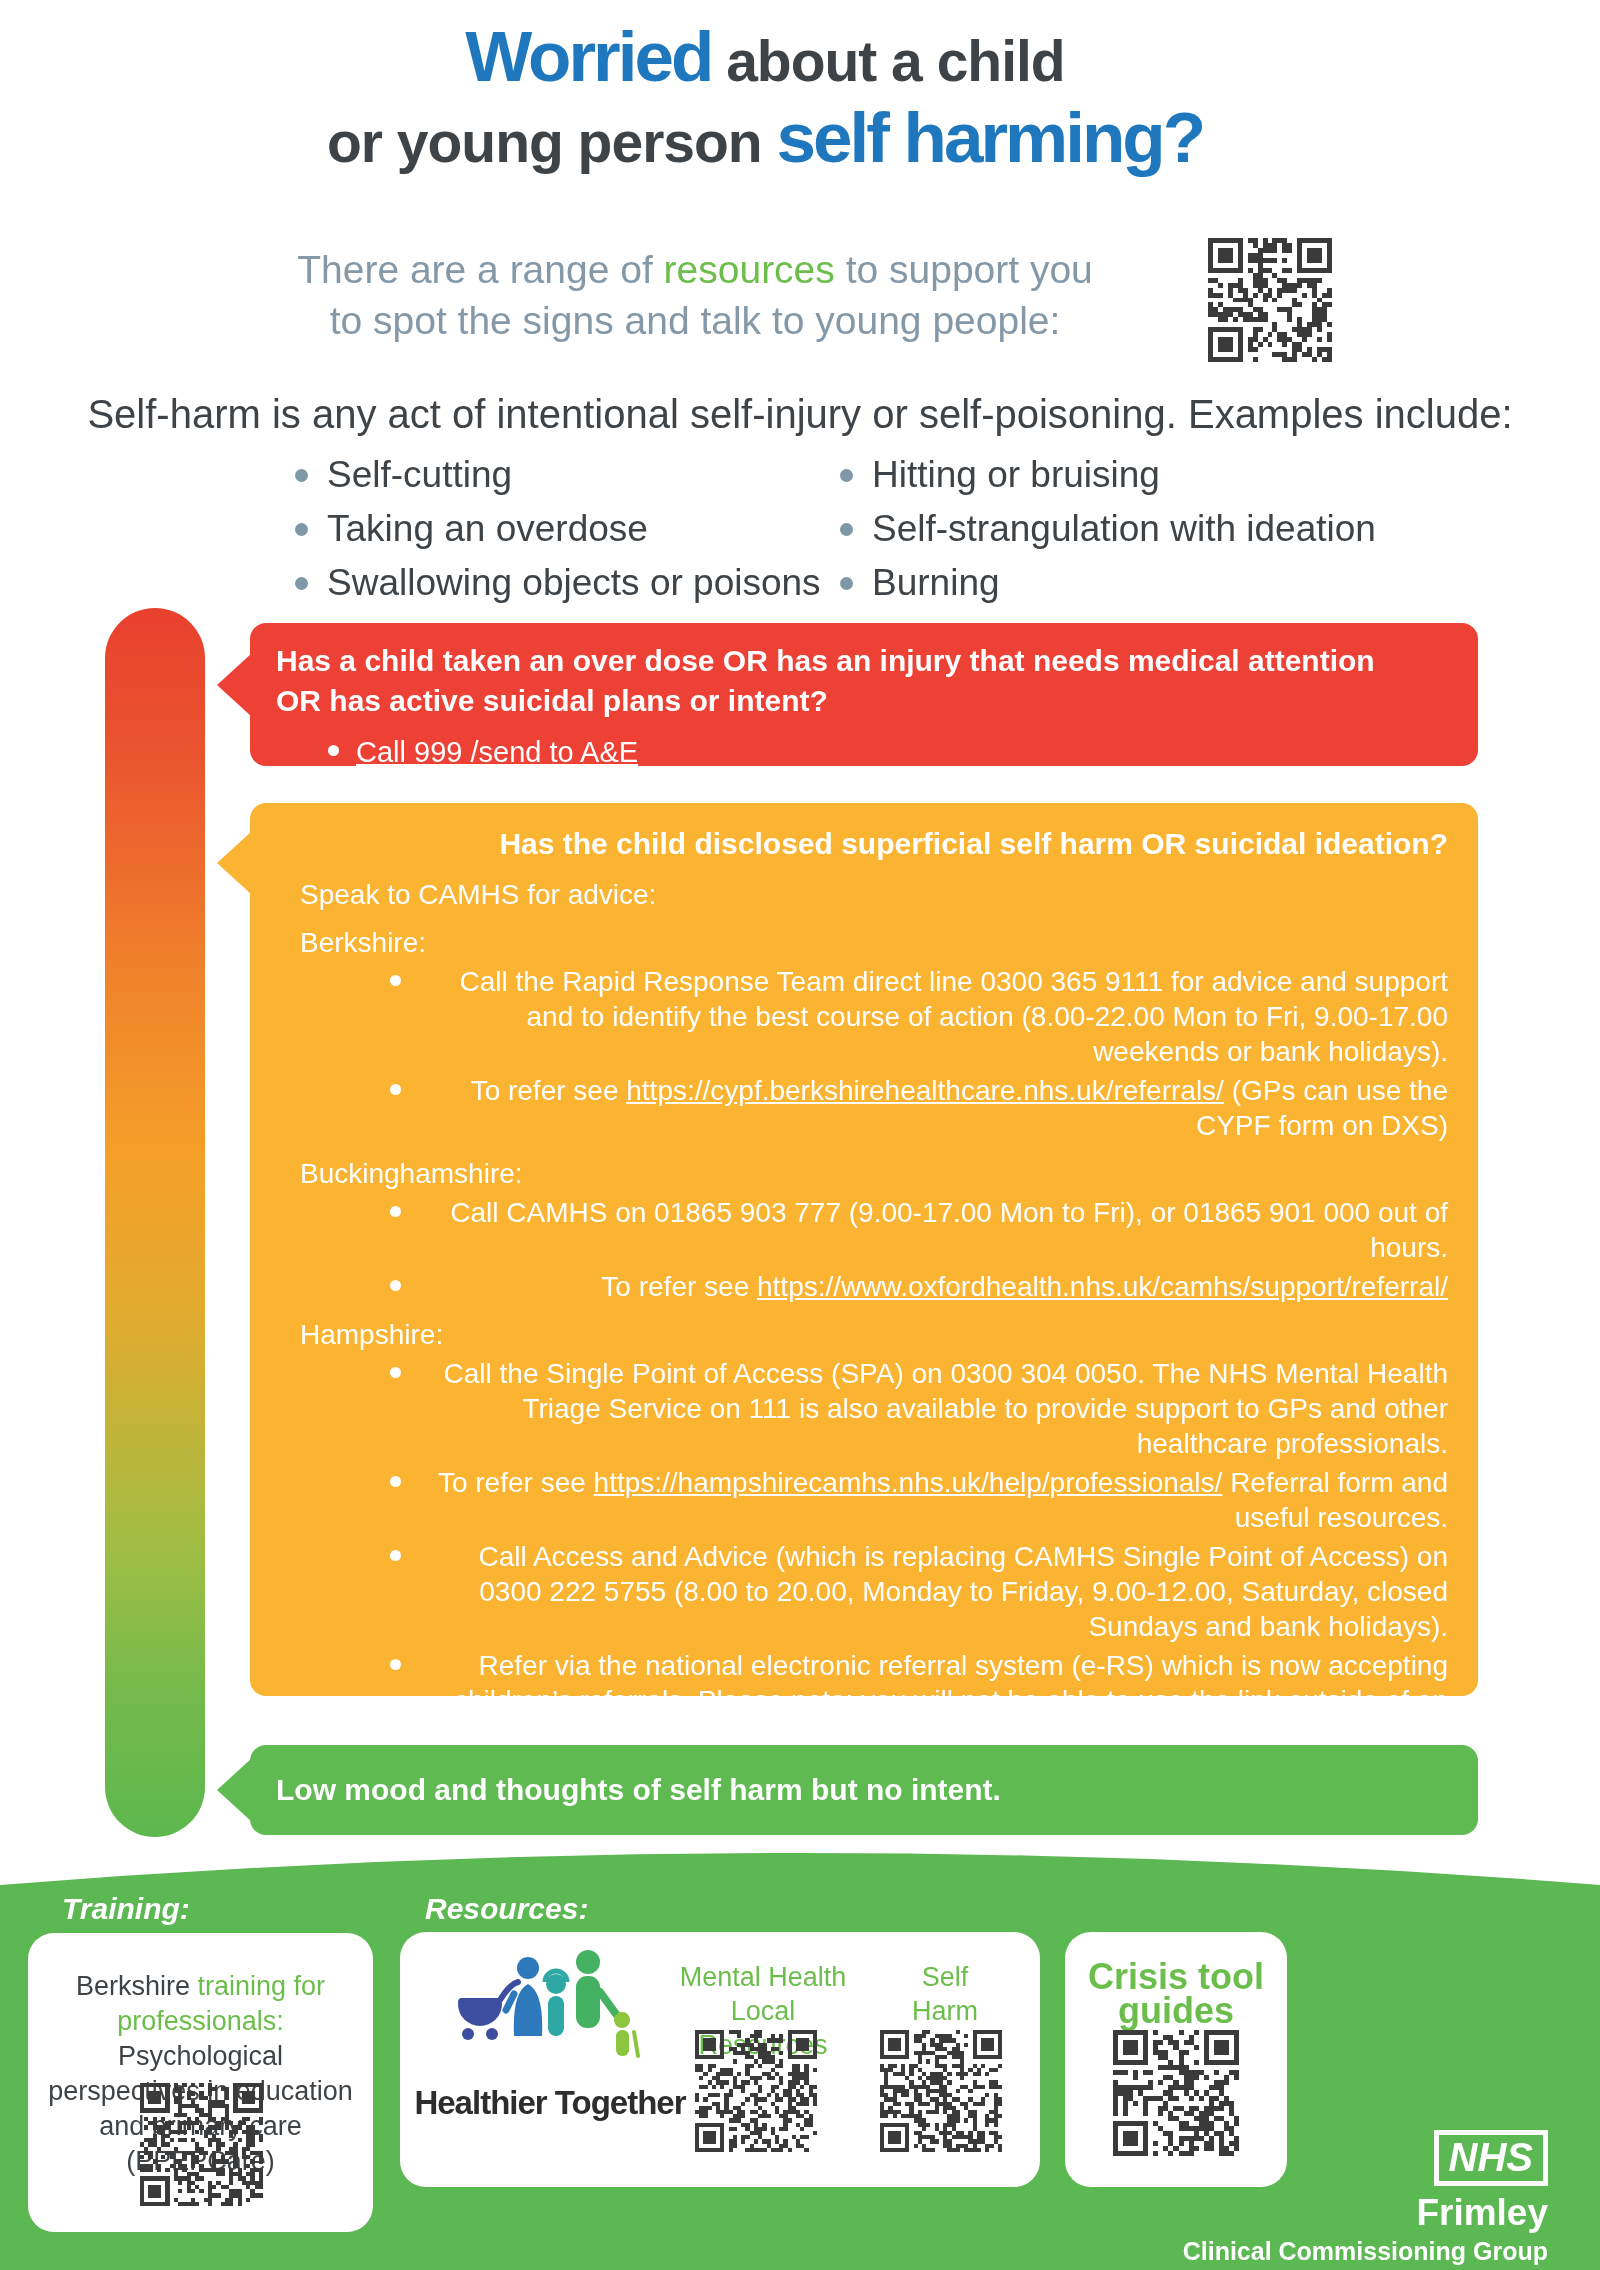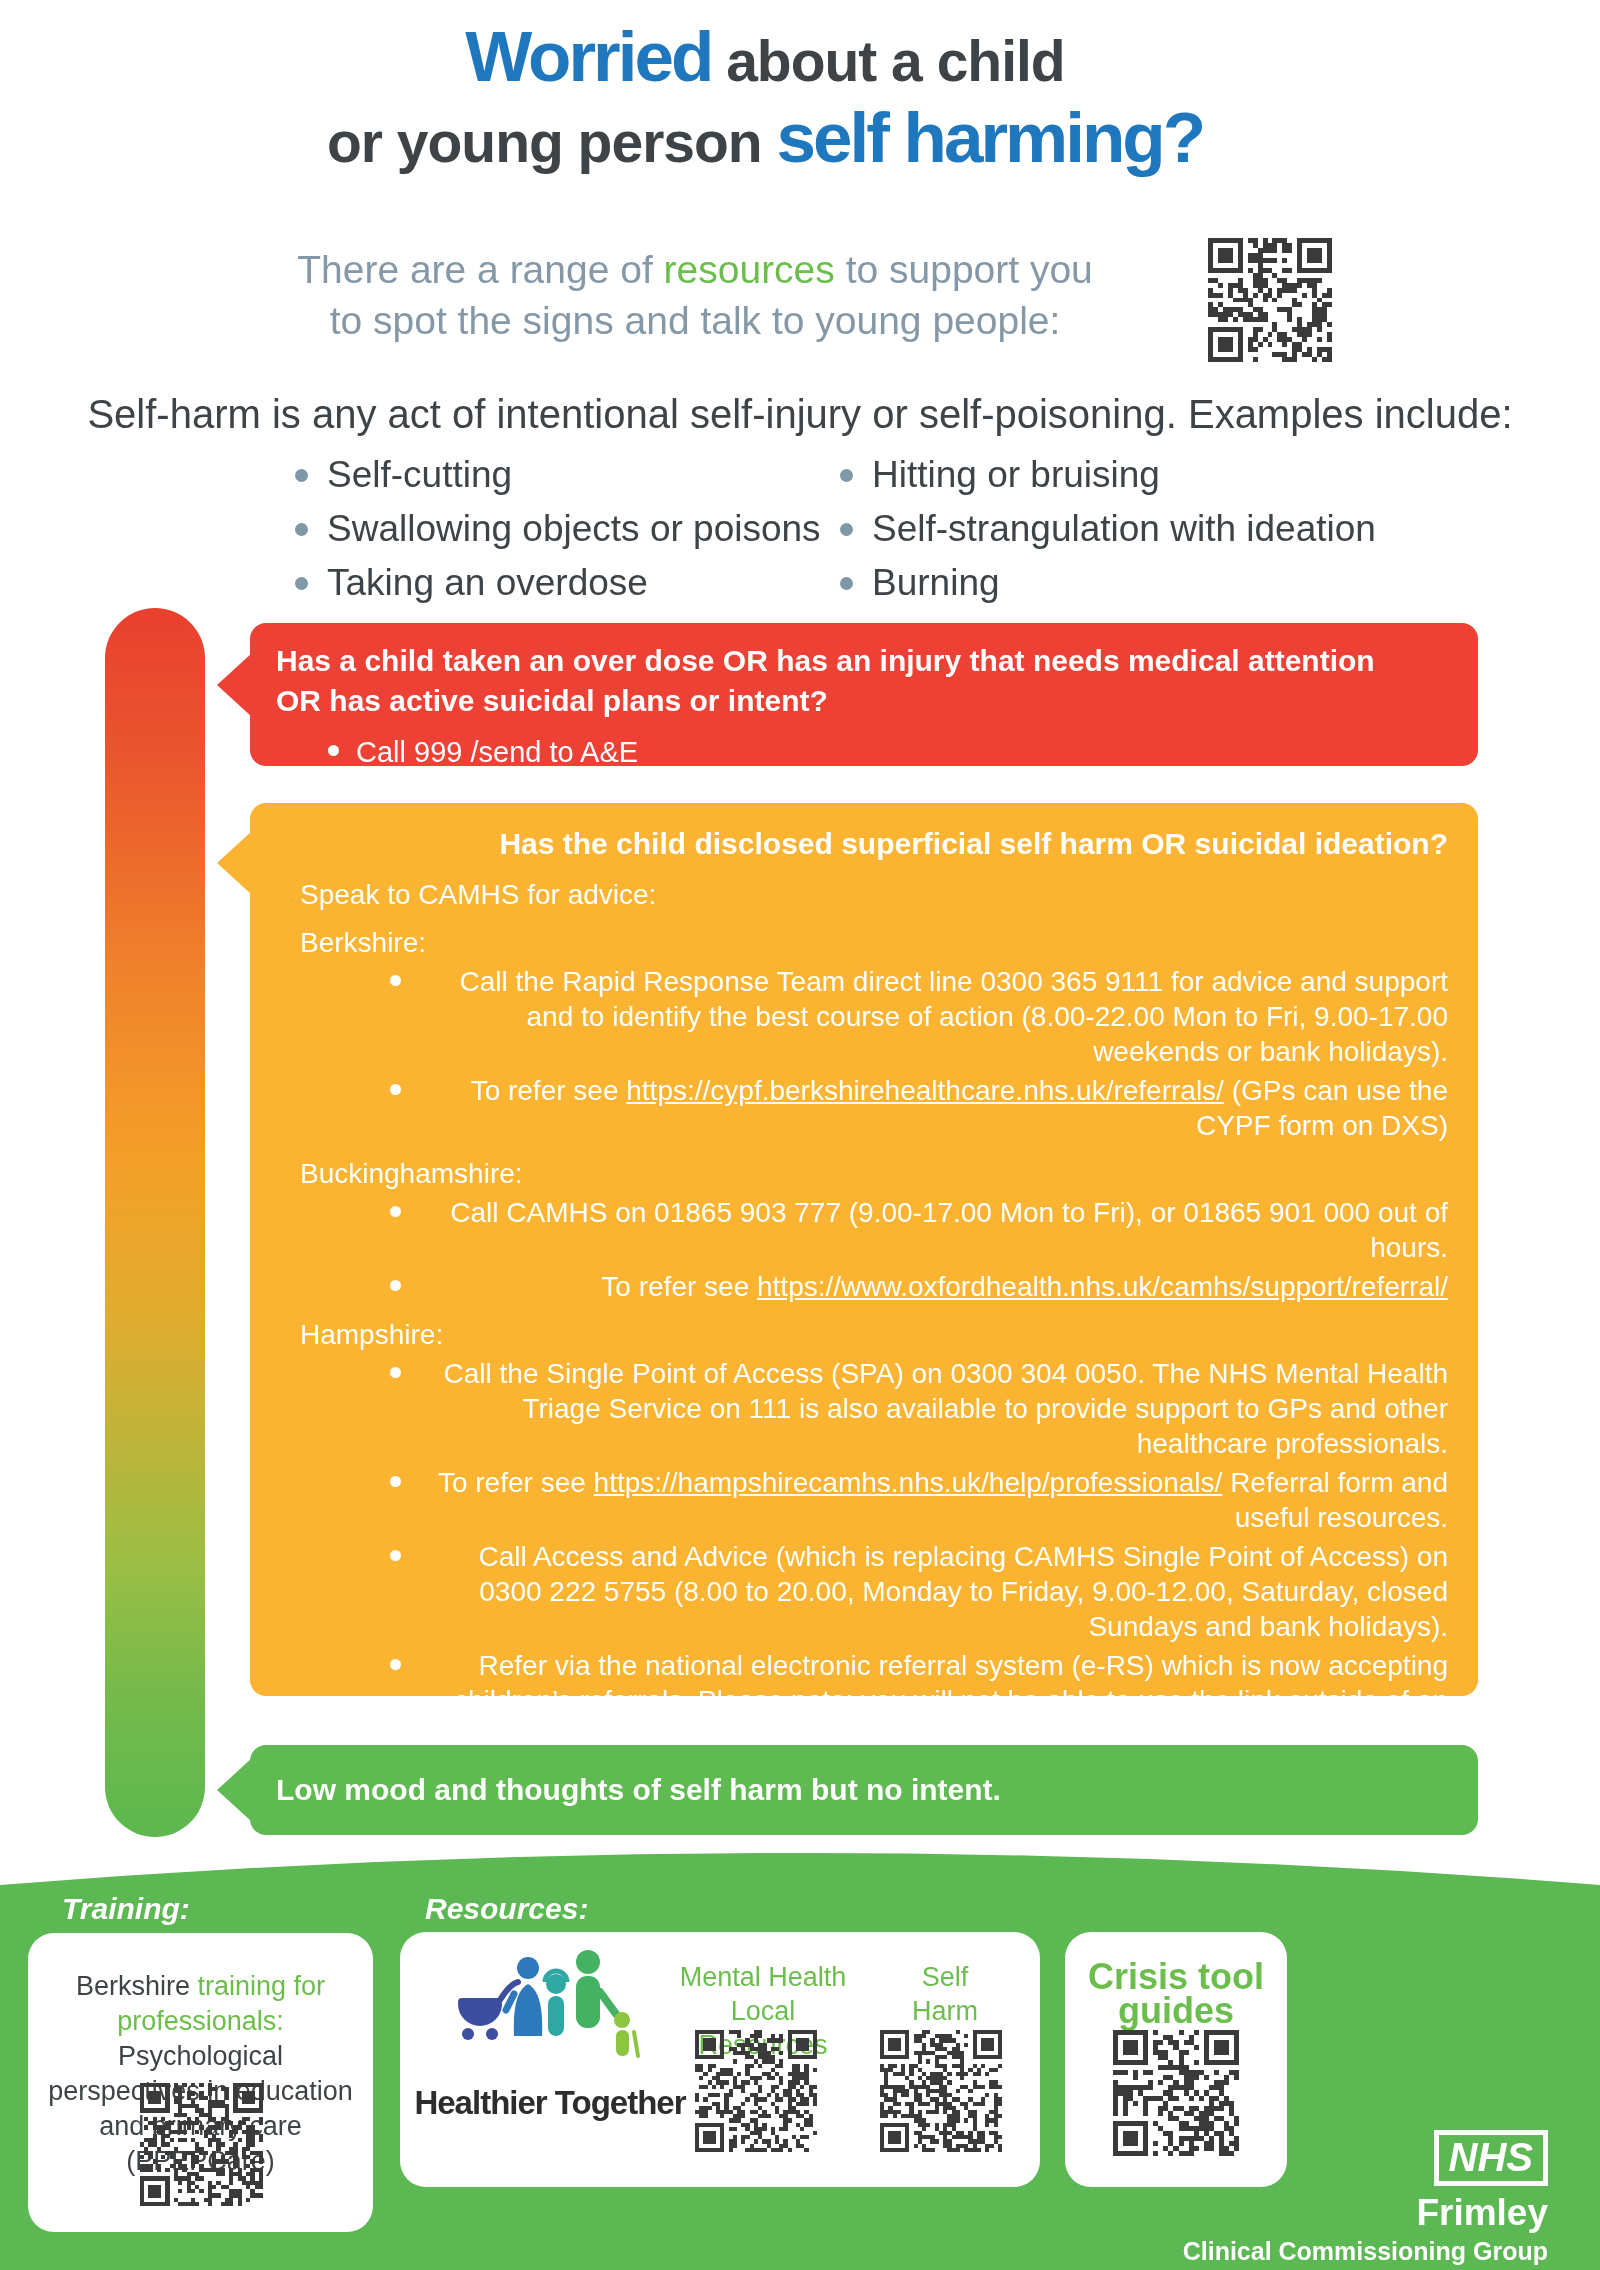--- a/index.html
+++ b/index.html
@@ -32,21 +32,21 @@
   
   .severity-bar{position:absolute;left:105px;top:608px;width:100px;height:1229px;border-radius:52px;
     background:linear-gradient(180deg,#E8402E 0%,#EA552E 12%,#F0832B 30%,#F4A028 45%,
                #E0AC2F 58%,#BDB53A 68%,#9ABE45 78%,#76BA4B 88%,#5CB84E 100%);}
   .step{position:absolute;left:250px;width:1228px;border-radius:16px;color:#fff;box-sizing:border-box;}
   .tail{position:absolute;left:-33px;width:35px;height:64px;
         clip-path:polygon(100% 0,100% 100%,0 50%);}
   .step-red{top:623px;height:143px;background:#EE4136;padding:18px 30px 0 26px;}
   .step-red .tail{background:#EE4136;top:30px;}
   .step-q-lines{font-size:30px;line-height:40px;font-weight:700;white-space:pre-line;}
-  .step-actions{list-style:none;margin:13px 0 16px 52px;padding:0;}
+  .step-actions{list-style:none;margin:13px 0 16px 52px;padding:0;text-decoration:underline;}
   .step-actions li{position:relative;padding-left:28px;font-size:29px;line-height:37px;}
   .step-actions li::before{content:"";position:absolute;left:0;top:11px;width:11px;height:11px;
                            border-radius:50%;background:#fff;}
   .step-amber{top:803px;height:893px;background:#FBB432;padding:22px 30px 0 26px;
               font-size:28px;line-height:35px;}
   .step-amber .tail{background:#FBB432;top:28px;}
   .amber-q{font-size:30px;line-height:38px;font-weight:700;text-align:right;}
   .amber-intro{margin:14px 0 0 24px;}
   .region-name{margin:13px 0 2px 24px;}
   .region-bullets{list-style:none;margin:4px 0 0 114px;padding:0;}
@@ -409,22 +409,22 @@
         <rect x="3" y="24" width="1" height="1"></rect>
         <rect x="4" y="24" width="1" height="1"></rect>
         <rect x="5" y="24" width="1" height="1"></rect>
         <rect x="6" y="24" width="1" height="1"></rect>
       </svg>
     </div>
 
   <div class="intro-heading">Self-harm is any act of intentional self-injury or self-poisoning. Examples include:</div>
   <ul class="examples examples-col1">
       <li>Self-cutting</li>
+      <li>Taking an overdose</li>
       <li>Swallowing objects or poisons</li>
-      <li>Taking an overdose</li>
     </ul>
   <ul class="examples examples-col2">
       <li>Hitting or bruising</li>
       <li>Self-strangulation with ideation</li>
       <li>Burning</li>
     </ul>
 
   <div class="severity-bar"></div>
 
   <div class="step step-red" style="background: rgb(238, 65, 54);">

